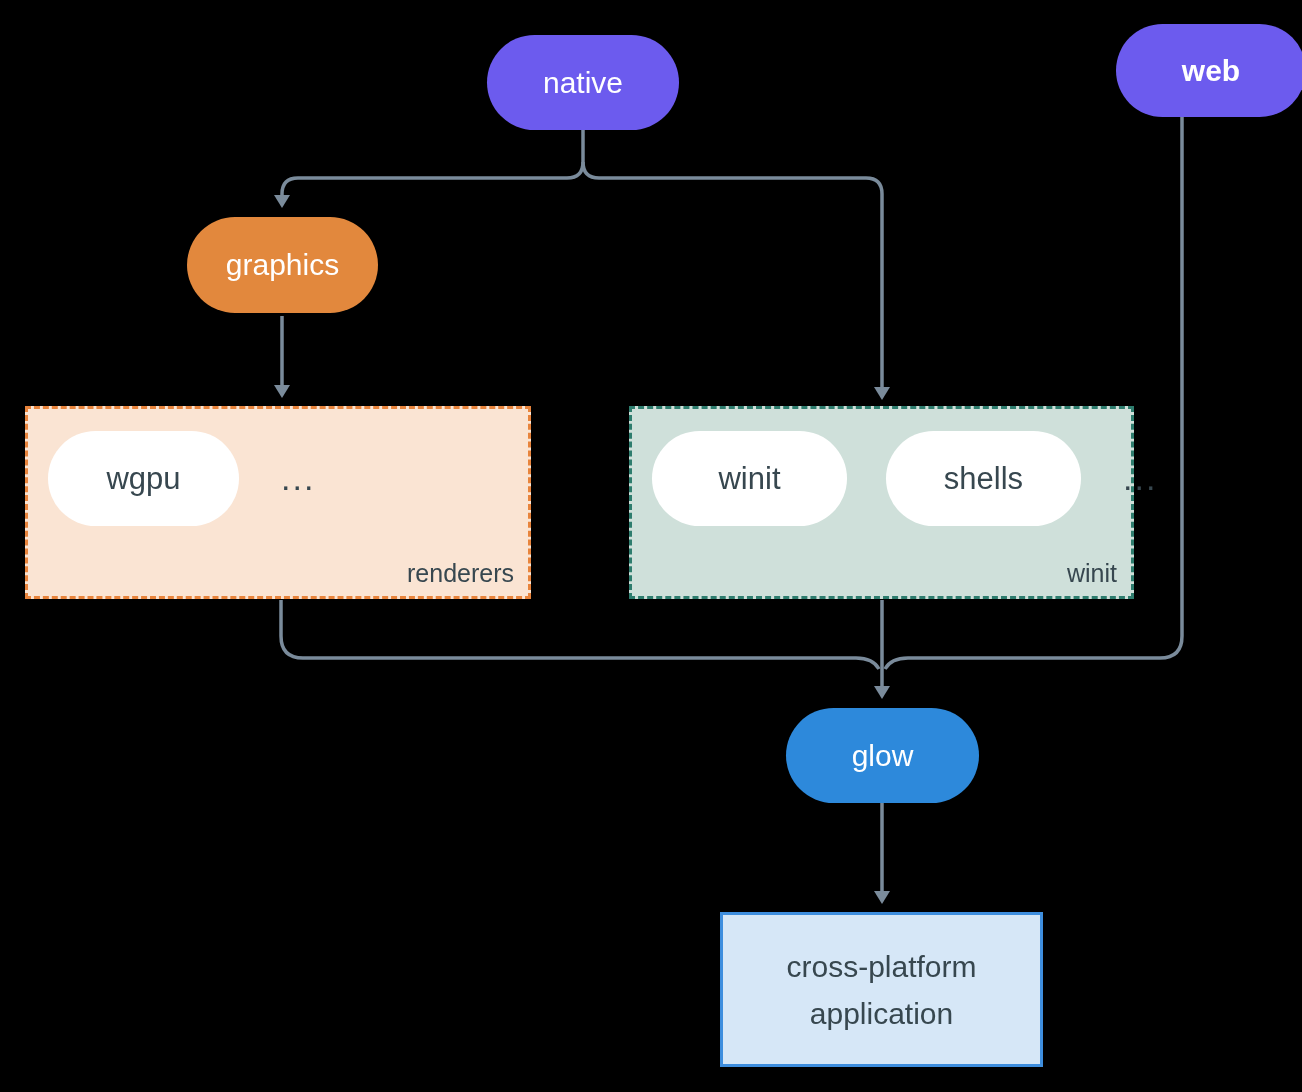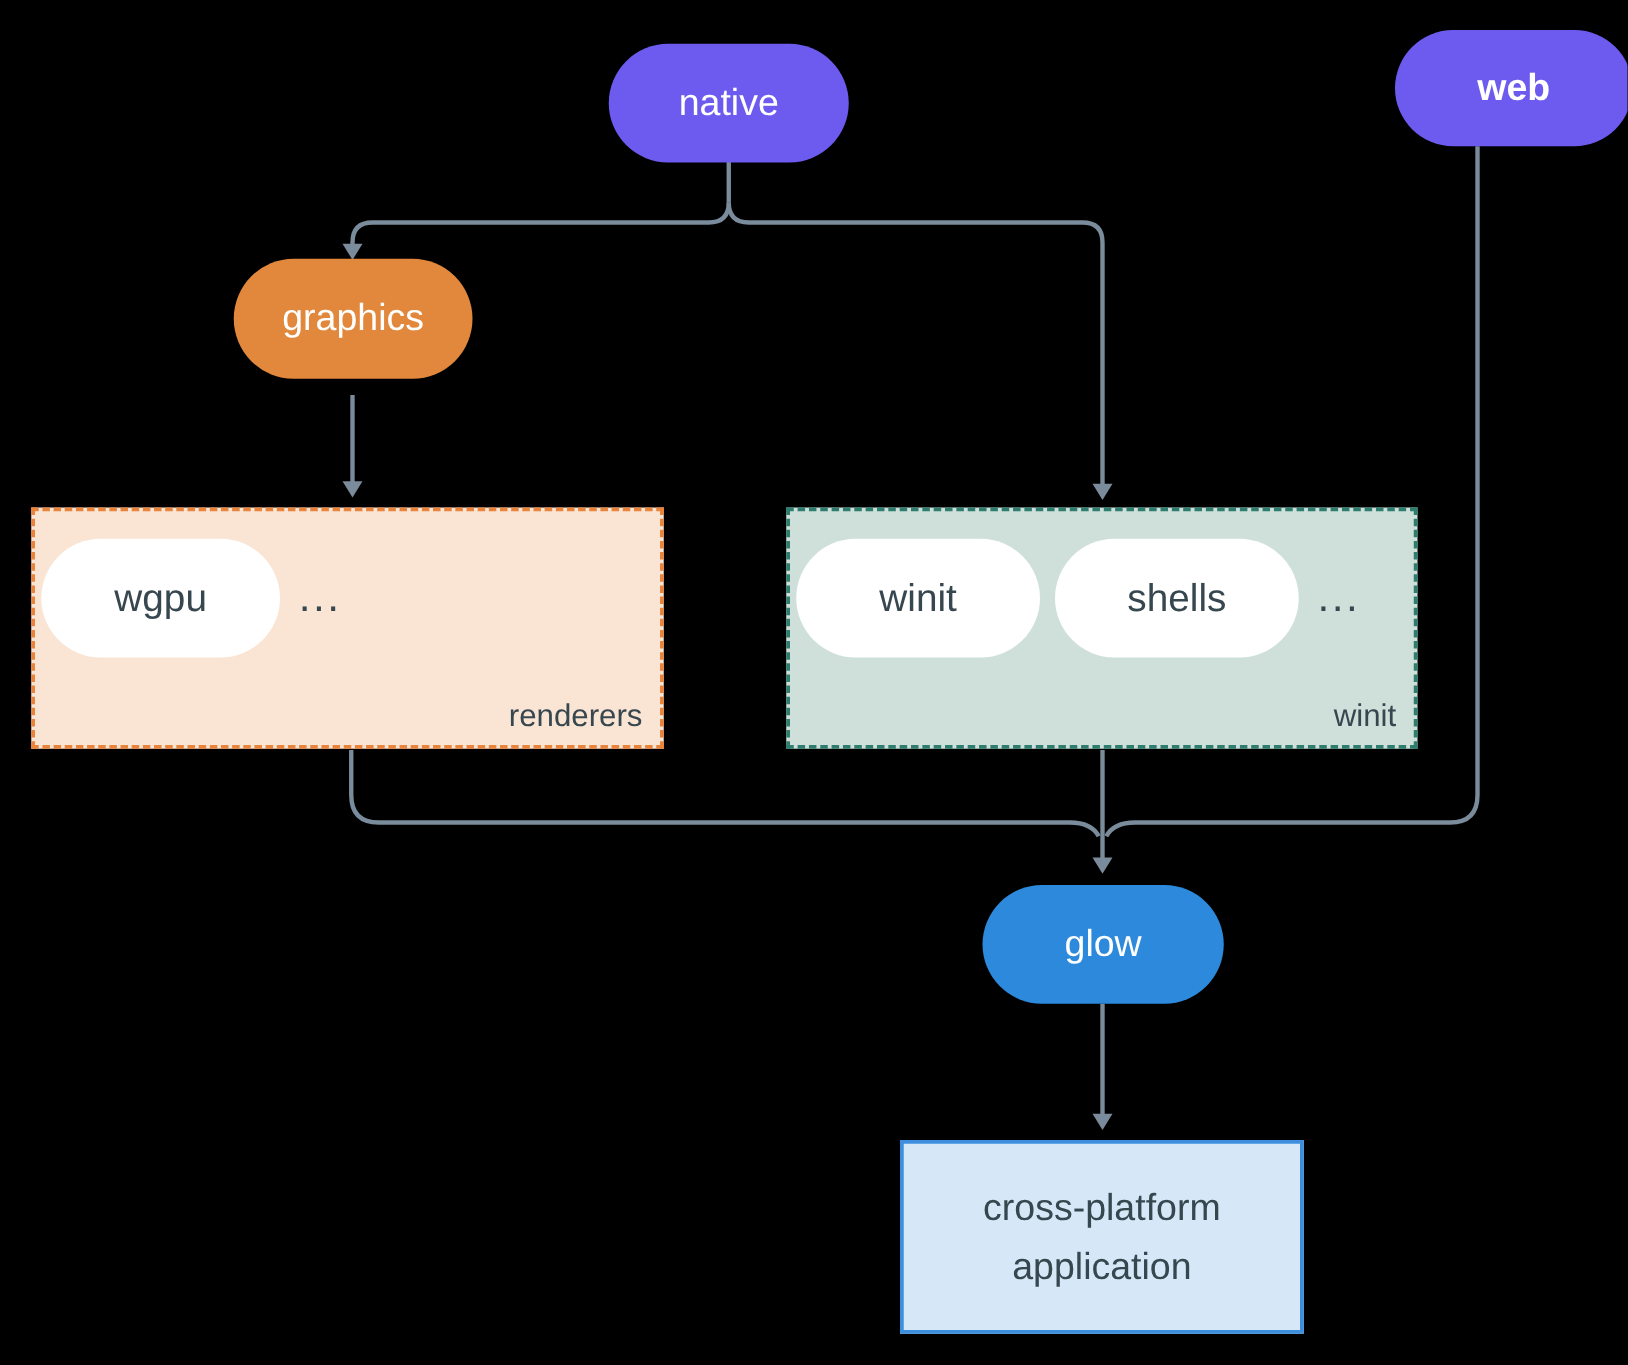--- a/index.html
+++ b/index.html
@@ -11,26 +11,26 @@
   *{box-sizing:border-box;margin:0;padding:0;}
   body{background:var(--background);font-family:"Liberation Sans",sans-serif;}
   .canvas{position:relative;width:1302px;height:1092px;background:var(--background);overflow:hidden;}
   .edges{position:absolute;left:0;top:0;width:1302px;height:1092px;pointer-events:none;}
   .edges path{stroke:var(--arrow);stroke-width:3.5;fill:none;stroke-linecap:butt;}
   .edges polygon{fill:var(--arrow);stroke:none;}
   .pill{position:absolute;display:flex;align-items:center;justify-content:center;border-radius:60px;font-size:30px;}
   .pill.colored{color:var(--white);}
   .node-native{left:487px;top:23px;width:192px;height:95px;background:var(--purple);margin-top:12px;}
   .node-web{left:1116px;top:24px;width:190px;height:93px;background:var(--purple);font-weight:bold;}
-  .node-graphics{left:187px;top:207px;width:191px;height:96px;background:var(--orange);}
+  .node-graphics{left:187px;top:217px;width:191px;height:96px;background:var(--orange);}
   .node-iced{left:786px;top:708px;width:193px;height:95px;background:var(--blue);}
   .group{position:absolute;top:406px;height:193px;border:3px dashed;}
   .group-renderers{left:25px;width:506px;background:var(--renderers-fill);border-color:var(--renderers-border);}
   .group-shells{left:629px;width:505px;background:var(--shells-fill);border-color:var(--shells-border);padding-left:16px;}
-  .group .row{position:absolute;left:5px;top:22px;display:flex;align-items:center;gap:12px;}
+  .group .row{position:absolute;left:20px;top:22px;display:flex;align-items:center;gap:39px;}
   .pill.inner{position:static;height:95px;background:var(--white);color:var(--text-dark);font-size:31px;}
   .pill.w1{width:191px;} .pill.w2{width:195px;}
   .ellipsis{font-size:34px;color:var(--text-dark);margin-left:3px;letter-spacing:2px;}
   .group-label{position:absolute;right:14px;bottom:8px;font-size:25px;color:var(--text-dark);margin-top:10px;}
   .appbox{position:absolute;left:720px;top:912px;width:323px;height:155px;background:var(--app-fill);
     border:3px solid var(--app-border);display:flex;align-items:center;justify-content:center;
     text-align:center;color:var(--text-dark);font-size:30px;line-height:47px;padding:0 60px;}
 </style>
 </head>
 <body>

